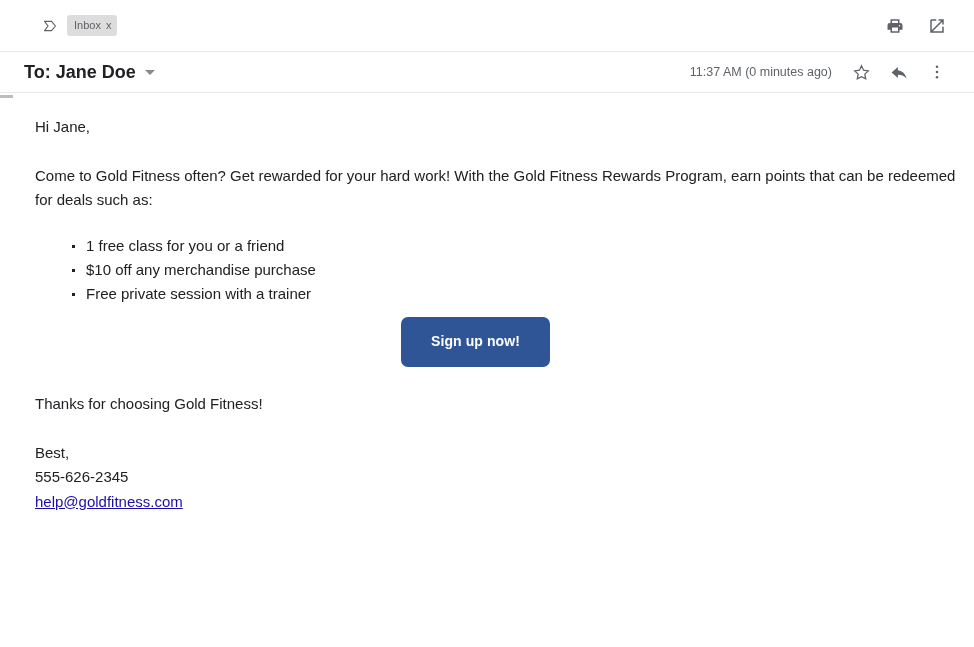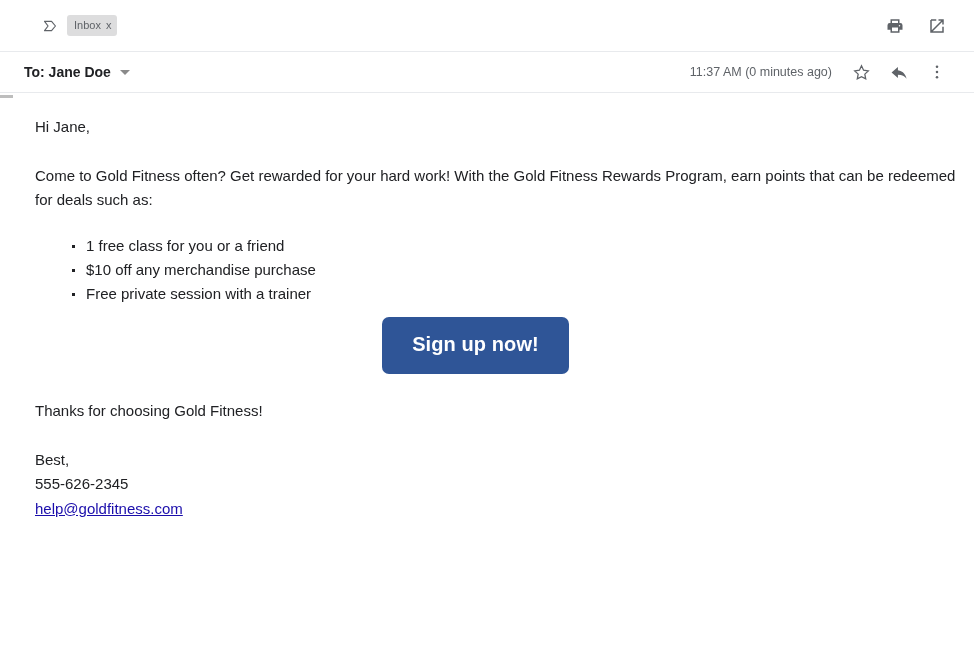--- a/index.html
+++ b/index.html
@@ -78,21 +78,21 @@
   .recipient-bar {
     height: 41px;
     display: flex;
     align-items: center;
     padding: 0 26px 0 24px;
     box-sizing: border-box;
     border-bottom: 1px solid #e8eaed;
     background: #ffffff;
   }
   .to-text {
-    font-size: 14px;
+    font-size: 18px;
     font-weight: 700;
     color: #202124;
   }
   .caret-down {
     margin-left: 9px;
     width: 0; height: 0;
     border-left: 5px solid transparent;
     border-right: 5px solid transparent;
     border-top: 5px solid #8a8a8a;
     cursor: pointer;
@@ -172,21 +172,21 @@
   
   .cta-row {
     margin-top: 11px;
     display: flex;
     justify-content: center;
     padding-right: 40px;
   }
   .cta-button {
     background: #2f5597;
     color: #ffffff;
-    font-size: 20px;
+    font-size: 14px;
     font-weight: 700;
     border: none;
     border-radius: 7px;
     padding: 16px 30px 18px 30px;
     cursor: pointer;
     font-family: "Liberation Sans", sans-serif;
     letter-spacing: 0.1px;
   }
 </style>
 </head>

